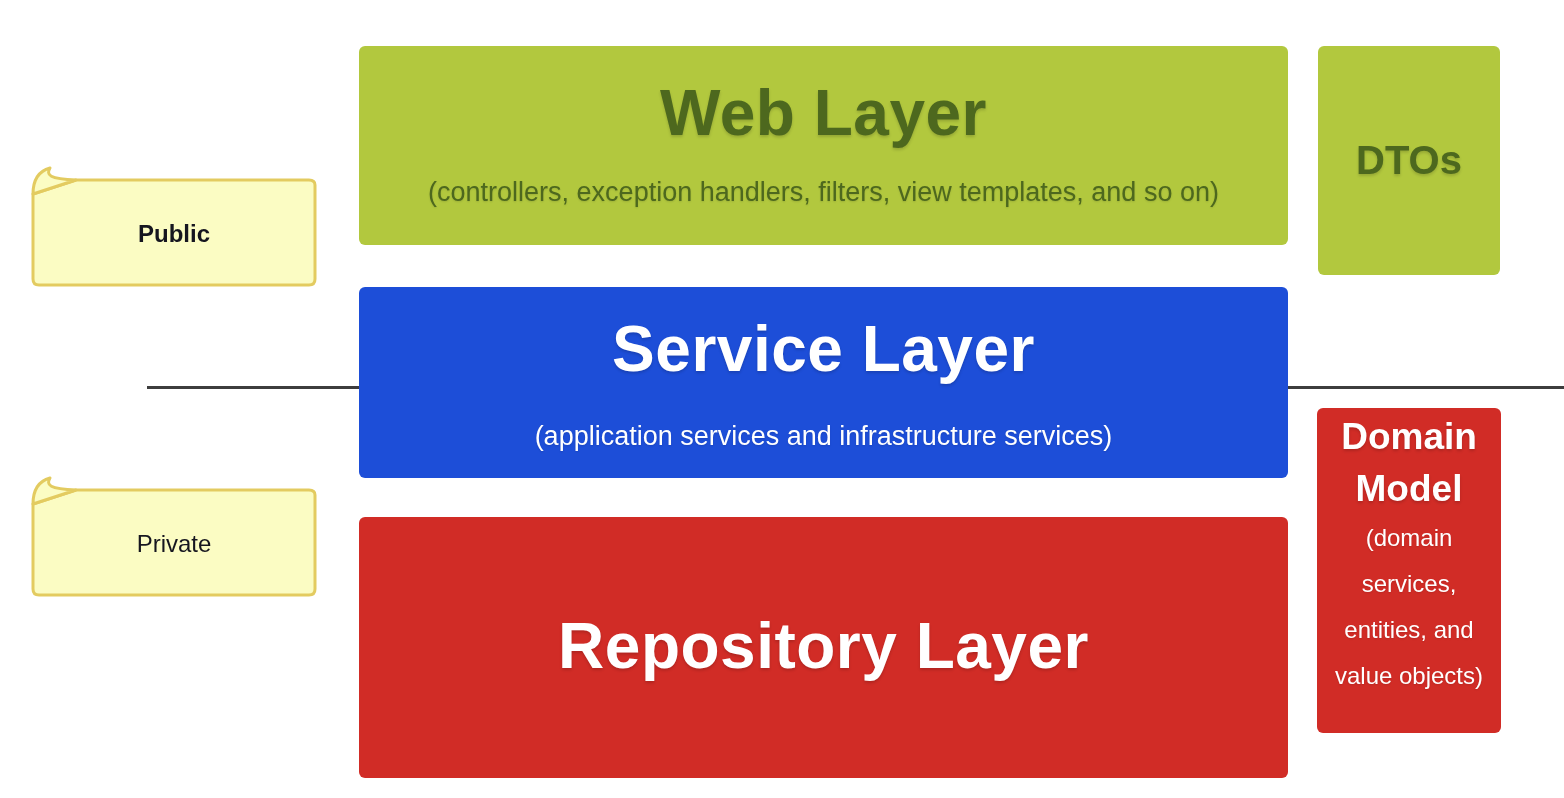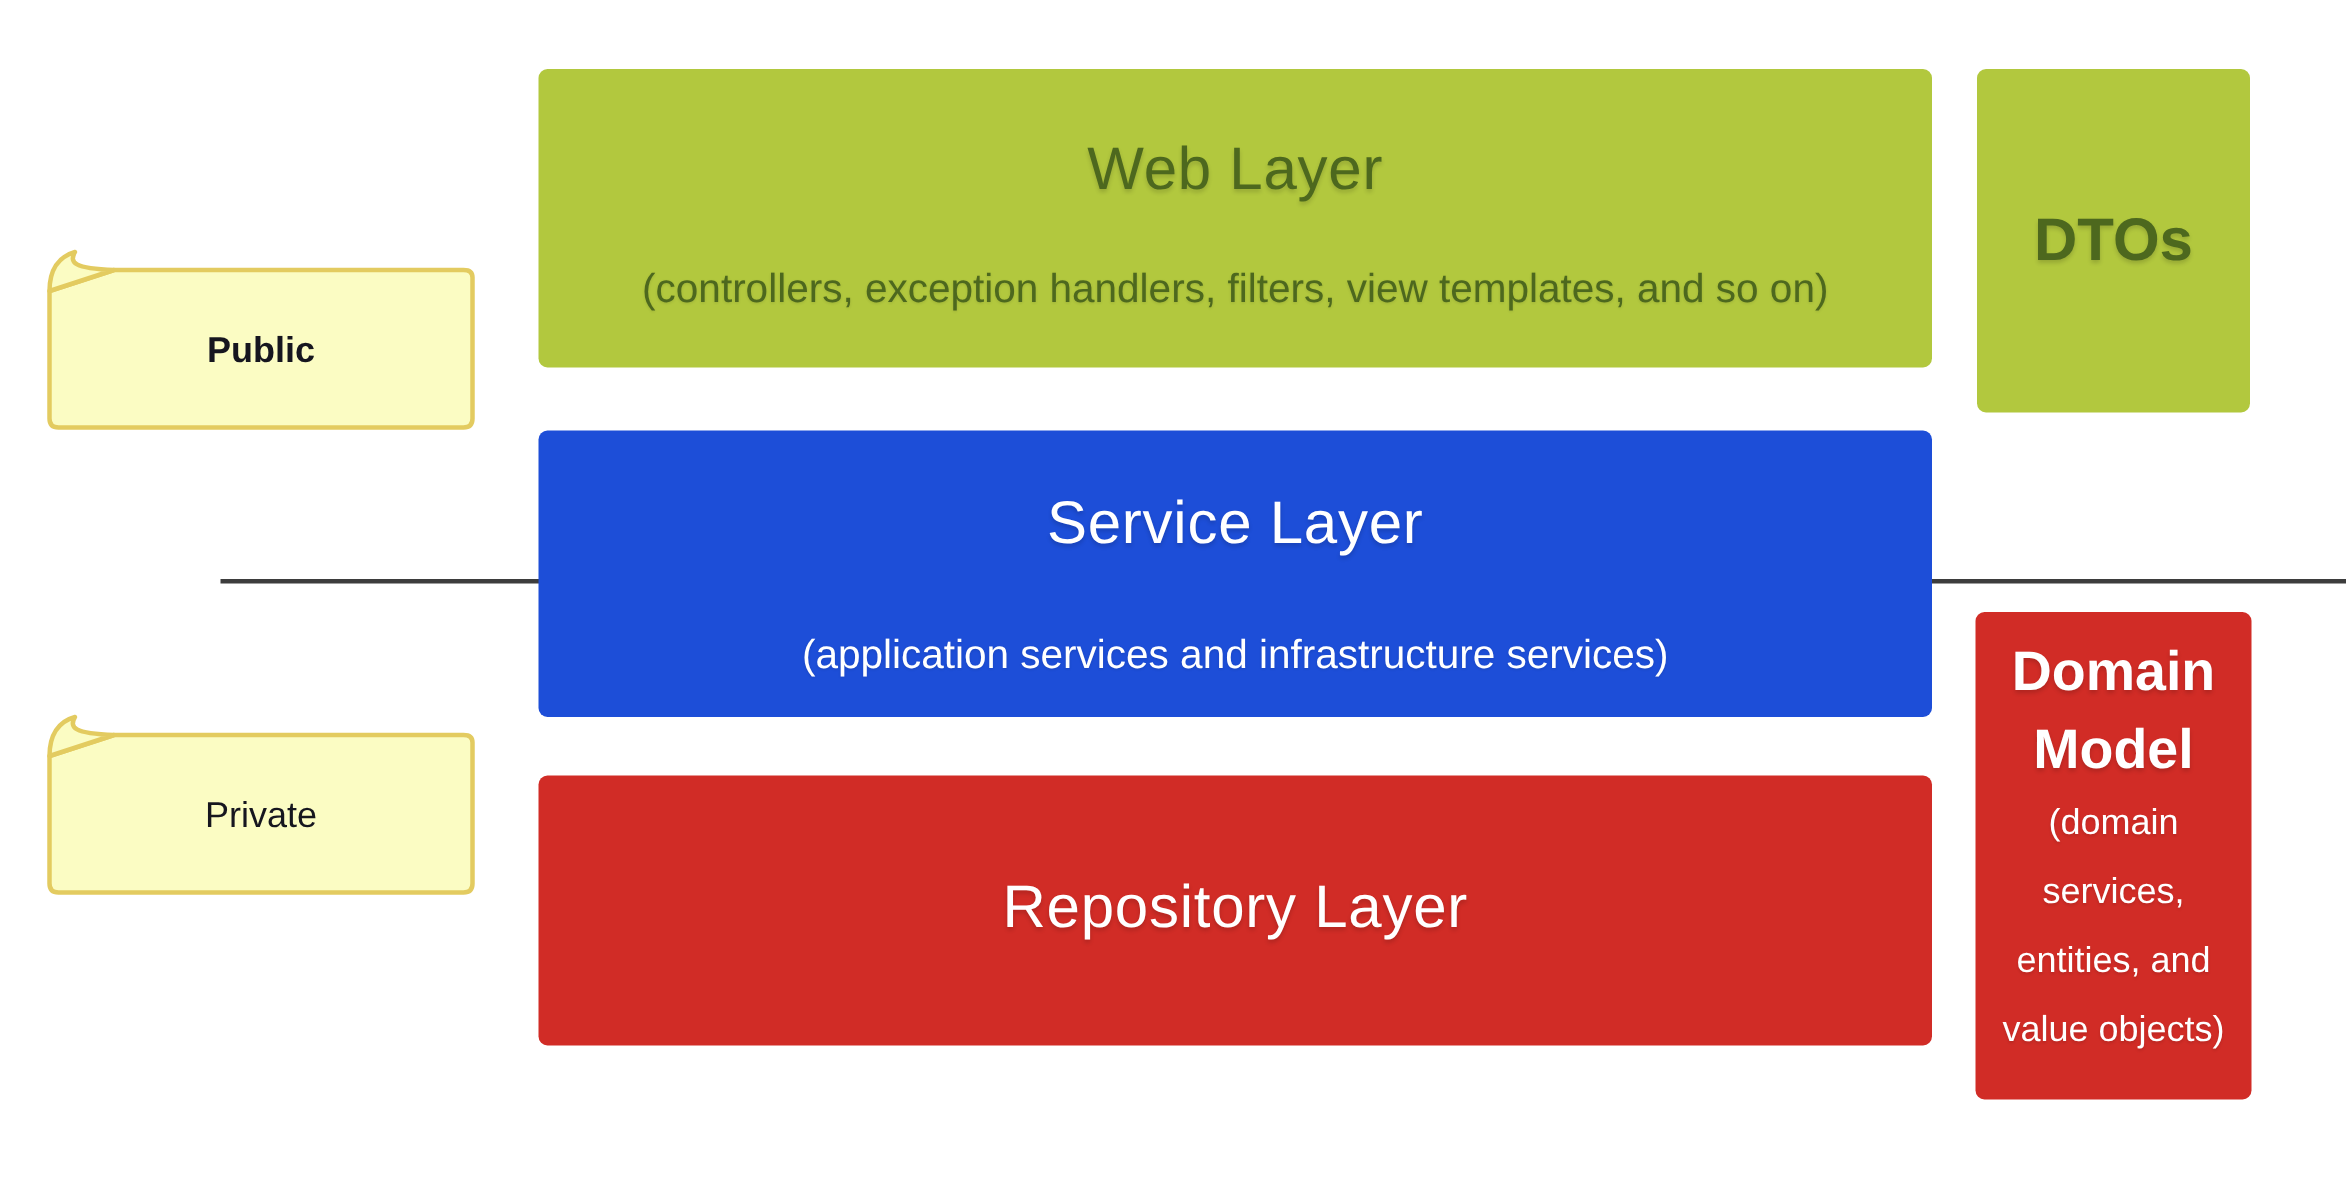--- a/index.html
+++ b/index.html
@@ -34,49 +34,49 @@
     align-items: center;
     justify-content: center;
     text-align: center;
   }
 
   .box-green { background: #b2c83e; color: #4d681e; }
   .box-blue  { background: #1d4ed8; color: #ffffff; gap: 40px; }
   .box-red   { background: #d12c26; color: #ffffff; }
 
   .layer-title {
-    font-size: 40px;
-    font-weight: normal;
+    font-size: 64px;
+    font-weight: bold;
     letter-spacing: 0.5px;
     line-height: 60px;
     text-shadow: 0 2px 3px rgba(0,0,0,0.16);
   }
   .layer-sub {
     font-size: 27px;
     line-height: 34px;
     text-shadow: 0 1px 2px rgba(0,0,0,0.12);
   }
 
   #web-box        { left: 359px; top: 46px;  width: 929px; height: 199px; }
   #web-box .layer-title { margin-bottom: 32px; }
 
   #service-box    { left: 359px; top: 287px; width: 929px; height: 191px; padding-top: 6px; }
   #service-box .layer-title { margin-bottom: 0px; }
 
-  #repository-box { left: 359px; top: 517px; width: 929px; height: 180px; padding-top: 4px; }
+  #repository-box { left: 359px; top: 517px; width: 929px; height: 261px; padding-top: 4px; }
   #repository-box .layer-title { margin-bottom: 8px; }
 
   #dtos-box { left: 1318px; top: 46px; width: 182px; height: 229px; }
   .dtos-label {
     font-size: 40px;
     font-weight: bold;
     text-shadow: 0 2px 3px rgba(0,0,0,0.16);
   }
 
-  #domain-box { left: 1317px; top: 408px; width: 184px; height: 325px; justify-content: flex-start; padding-top: 14px; }
+  #domain-box { left: 1317px; top: 408px; width: 184px; height: 325px; justify-content: flex-start; padding-top: 3px; }
   .domain-title {
     font-size: 37px;
     font-weight: bold;
     line-height: 52px;
     width: 160px;
     text-shadow: 0 2px 3px rgba(0,0,0,0.16);
   }
   .domain-sub {
     font-size: 24px;
     line-height: 46px;

